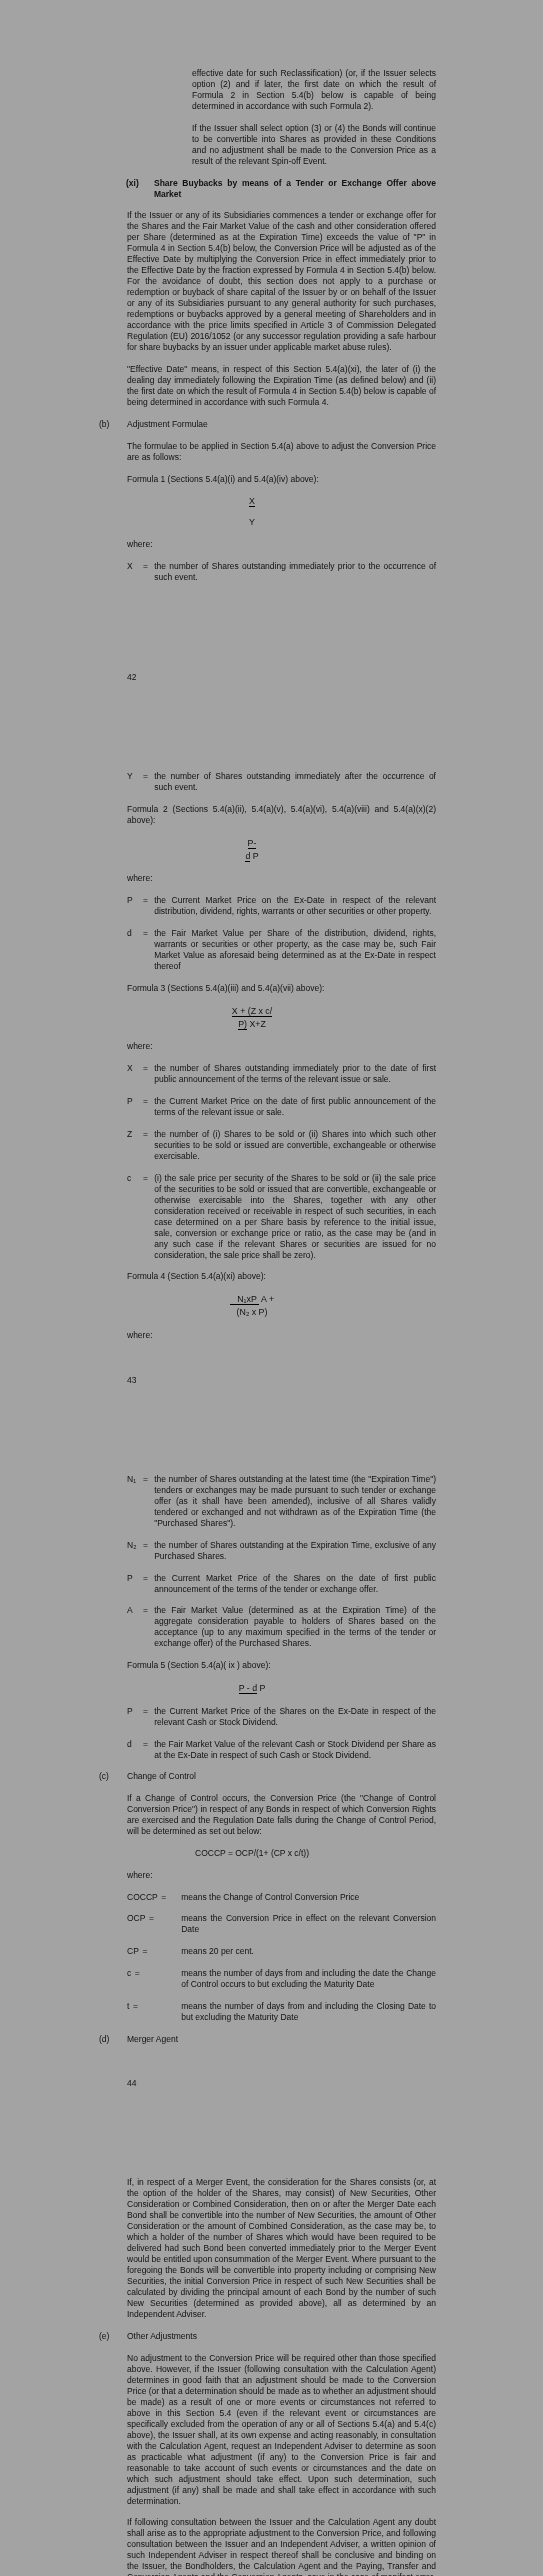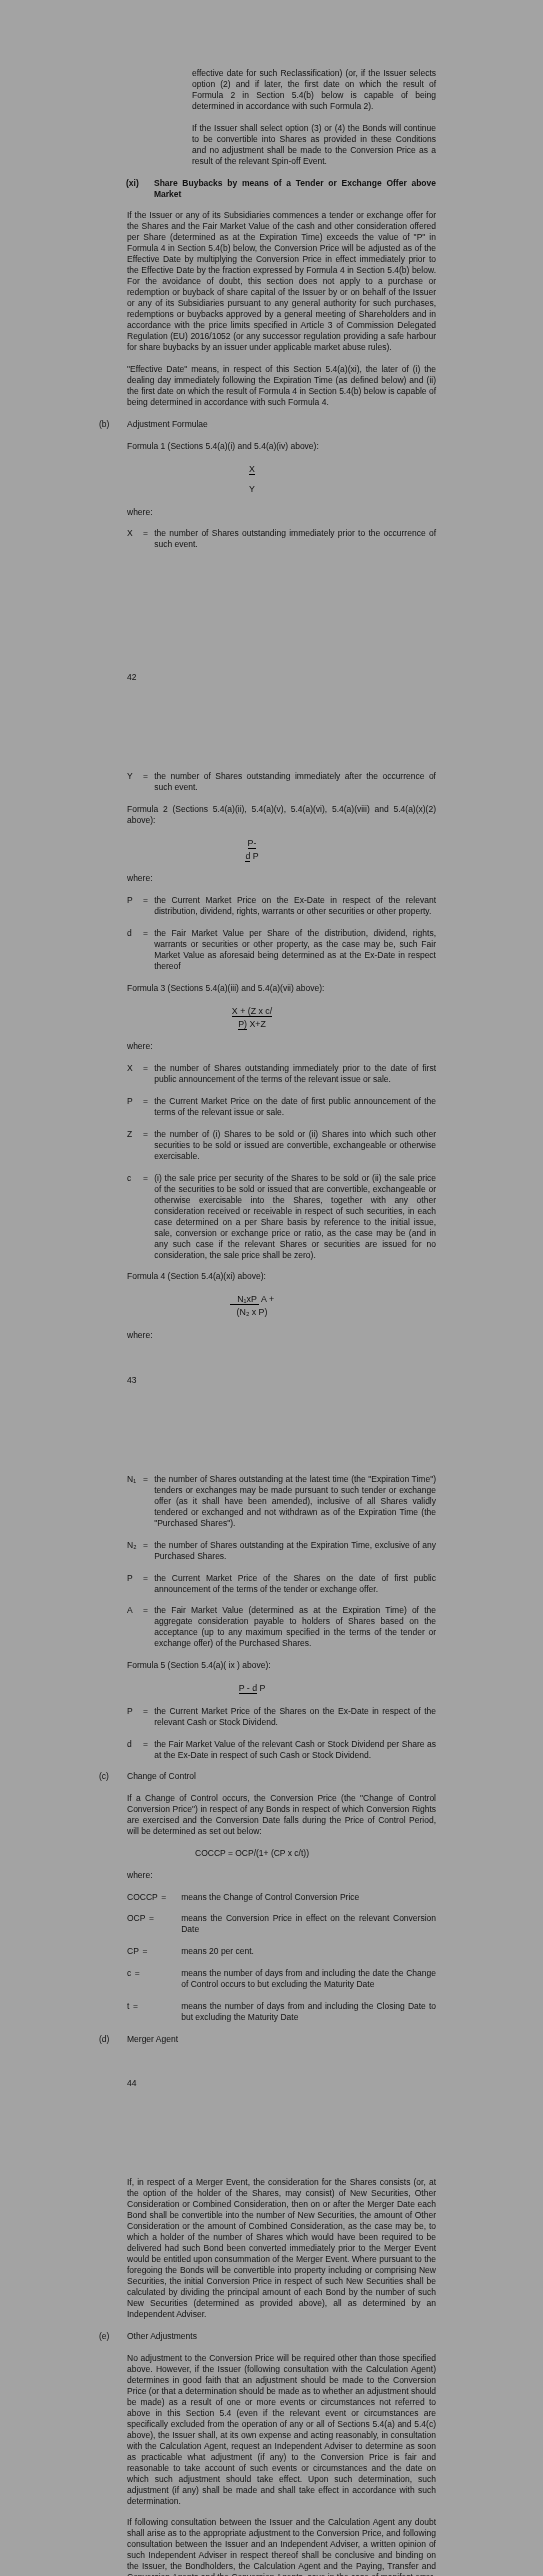--- a/index.html
+++ b/index.html
@@ -51,20 +51,21 @@
         <div class="item">
           <span class="ilabel">(xi)</span>
           <span class="ibody">Share Buybacks by means of a Tender or Exchange Offer above Market</span>
         </div>
         <div class="p ind2">If the Issuer or any of its Subsidiaries commences a tender or exchange offer for the Shares and the Fair Market Value of the cash and other consideration offered per Share (determined as at the Expiration Time) exceeds the value of "P" in Formula 4 in Section 5.4(b) below, the Conversion Price will be adjusted as of the Effective Date by multiplying the Conversion Price in effect immediately prior to the Effective Date by the fraction expressed by Formula 4 in Section 5.4(b) below. For the avoidance of doubt, this section does not apply to a purchase or redemption or buyback of share capital of the Issuer by or on behalf of the Issuer or any of its Subsidiaries pursuant to any general authority for such purchases, redemptions or buybacks approved by a general meeting of Shareholders and in accordance with the price limits specified in Article 3 of Commission Delegated Regulation (EU) 2016/1052 (or any successor regulation providing a safe harbour for share buybacks by an issuer under applicable market abuse rules).</div>
         <div class="p ind2">"Effective Date" means, in respect of this Section 5.4(a)(xi), the later of (i) the dealing day immediately following the Expiration Time (as defined below) and (ii) the first date on which the result of Formula 4 in Section 5.4(b) below is capable of being determined in accordance with such Formula 4.</div>
         <div class="sec">
           <span class="slabel">(b)</span>
           <span class="stitle">Adjustment Formulae</span>
         </div>
+        <div class="p ind1">The formulae to be applied in Section 5.4(a) above to adjust the Conversion Price are as follows:</div>
         <div class="p ind1">Formula 1 (Sections 5.4(a)(i) and 5.4(a)(iv) above):</div>
         <div class="formula spread">
           <div class="fline"><span class="useg">X</span></div>
           <div class="fline"><span class="seg">Y</span></div>
         </div>
         <div class="p ind1">where:</div>
         <div class="def">
           <span class="term">
             <span>X</span>
             <span>=</span>
@@ -191,21 +192,21 @@
           <span class="term">
             <span>d</span>
             <span>=</span>
           </span>
           <div class="dtext">the Fair Market Value of the relevant Cash or Stock Dividend per Share as at the Ex-Date in respect of such Cash or Stock Dividend.</div>
         </div>
         <div class="sec">
           <span class="slabel">(c)</span>
           <span class="stitle">Change of Control</span>
         </div>
-        <div class="p ind1">If a Change of Control occurs, the Conversion Price (the "Change of Control Conversion Price") in respect of any Bonds in respect of which Conversion Rights are exercised and the Conversion Date falls during the Price of Control Period, will be determined as set out below:</div>
+        <div class="p ind1">If a Change of Control occurs, the Conversion Price (the "Change of Control Conversion Price") in respect of any Bonds in respect of which Conversion Rights are exercised and the Regulation Date falls during the Change of Control Period, will be determined as set out below:</div>
         <div class="equation">COCCP = OCP/(1+ (CP x c/t))</div>
         <div class="p ind1">where:</div>
         <div class="def wide">
           <span class="term">
             <span>COCCP</span>
             <span>=</span>
           </span>
           <div class="dtext">means the Change of Control Conversion Price</div>
         </div>
         <div class="def wide">

